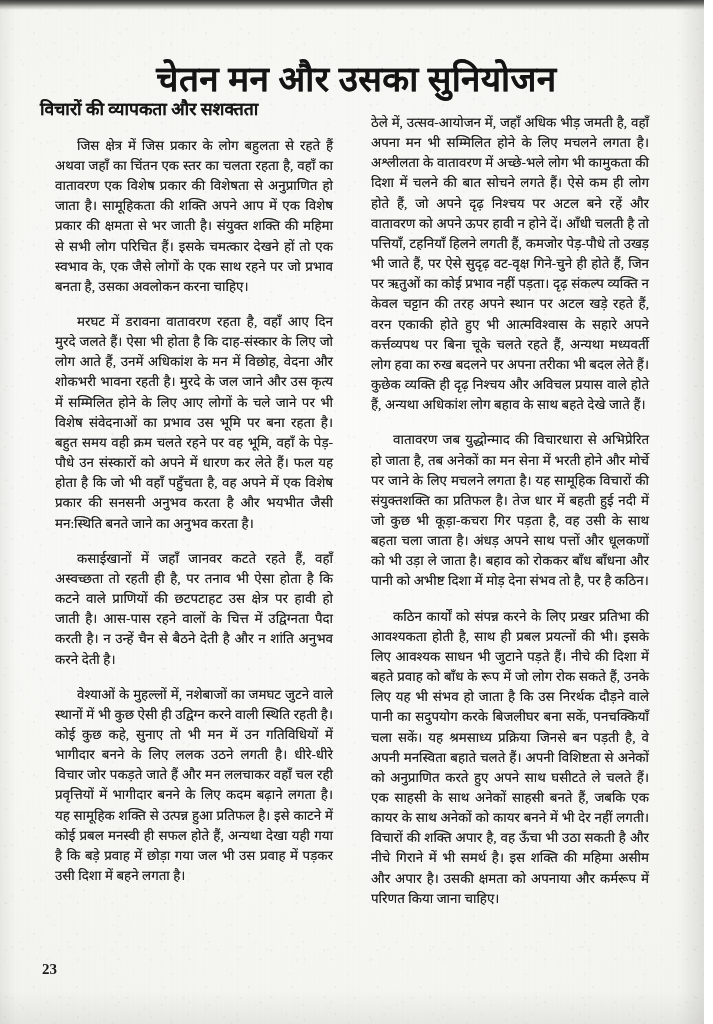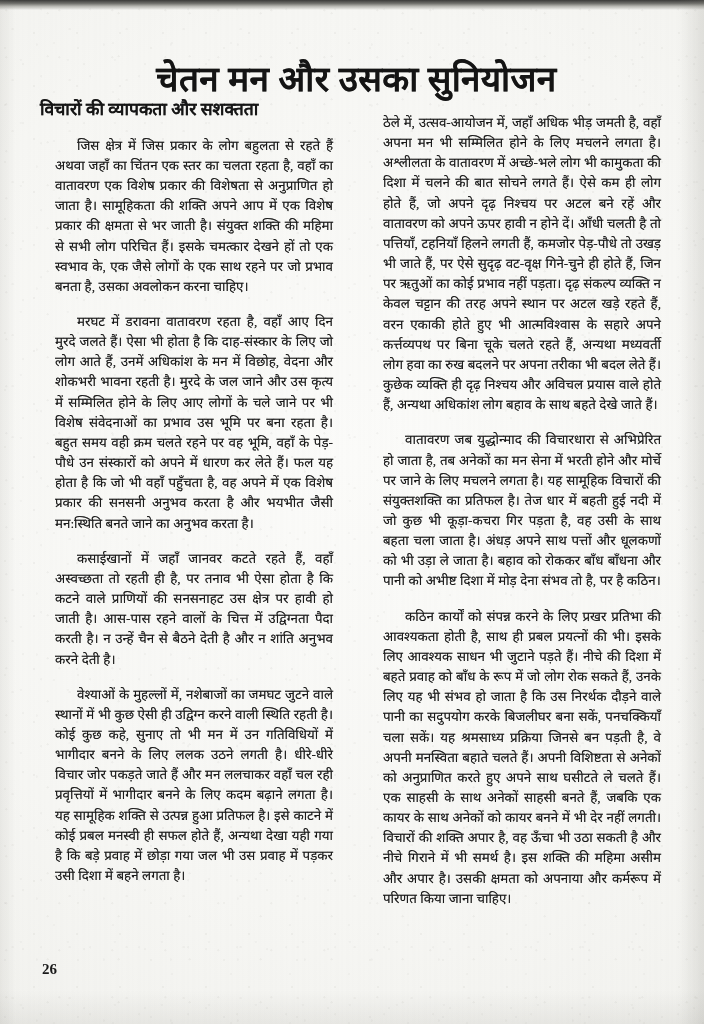--- a/index.html
+++ b/index.html
@@ -99,21 +99,21 @@
     letter-spacing: .4px;
     text-shadow: 0 0 .6px rgba(0,0,0,.55);
   }
 
   .columns {
     position: absolute;
     top: 98px;
     left: 40px;
     width: 636px;
     display: flex;
-    gap: 20px;
+    gap: 8px;
   }
   .col {
     width: 308px;
     flex: 0 0 308px;
   }
 
   .subhead {
     font-family: "Liberation Serif", "DejaVu Serif", serif;
     font-weight: 700;
     font-size: 17.5px;
@@ -168,28 +168,28 @@
 
     <h1 class="title">चेतन मन और उसका सुनियोजन</h1>
 
     <div class="columns">
 
       <div class="col">
         <h2 class="subhead">विचारों की व्यापकता और सशक्तता</h2>
 
         <p class="para">जिस क्षेत्र में जिस प्रकार के लोग बहुलता से रहते हैं अथवा जहाँ का चिंतन एक स्तर का चलता रहता है, वहाँ का वातावरण एक विशेष प्रकार की विशेषता से अनुप्राणित हो जाता है। सामूहिकता की शक्ति अपने आप में एक विशेष प्रकार की क्षमता से भर जाती है। संयुक्त शक्ति की महिमा से सभी लोग परिचित हैं। इसके चमत्कार देखने हों तो एक स्वभाव के, एक जैसे लोगों के एक साथ रहने पर जो प्रभाव बनता है, उसका अवलोकन करना चाहिए।</p>
         <p class="para">मरघट में डरावना वातावरण रहता है, वहाँ आए दिन मुरदे जलते हैं। ऐसा भी होता है कि दाह-संस्कार के लिए जो लोग आते हैं, उनमें अधिकांश के मन में विछोह, वेदना और शोकभरी भावना रहती है। मुरदे के जल जाने और उस कृत्य में सम्मिलित होने के लिए आए लोगों के चले जाने पर भी विशेष संवेदनाओं का प्रभाव उस भूमि पर बना रहता है। बहुत समय वही क्रम चलते रहने पर वह भूमि, वहाँ के पेड़-पौधे उन संस्कारों को अपने में धारण कर लेते हैं। फल यह होता है कि जो भी वहाँ पहुँचता है, वह अपने में एक विशेष प्रकार की सनसनी अनुभव करता है और भयभीत जैसी मन:स्थिति बनते जाने का अनुभव करता है।</p>
-        <p class="para">कसाईखानों में जहाँ जानवर कटते रहते हैं, वहाँ अस्वच्छता तो रहती ही है, पर तनाव भी ऐसा होता है कि कटने वाले प्राणियों की सनसनाहट उस क्षेत्र पर हावी हो जाती है। आस-पास रहने वालों के चित्त में उद्विग्नता पैदा करती है। न उन्हें चैन से बैठने देती है और न शांति अनुभव करने देती है।</p>
+        <p class="para">कसाईखानों में जहाँ जानवर कटते रहते हैं, वहाँ अस्वच्छता तो रहती ही है, पर तनाव भी ऐसा होता है कि कटने वाले प्राणियों की छटपटाहट उस क्षेत्र पर हावी हो जाती है। आस-पास रहने वालों के चित्त में उद्विग्नता पैदा करती है। न उन्हें चैन से बैठने देती है और न शांति अनुभव करने देती है।</p>
         <p class="para">वेश्याओं के मुहल्लों में, नशेबाजों का जमघट जुटने वाले स्थानों में भी कुछ ऐसी ही उद्विग्न करने वाली स्थिति रहती है। कोई कुछ कहे, सुनाए तो भी मन में उन गतिविधियों में भागीदार बनने के लिए ललक उठने लगती है। धीरे-धीरे विचार जोर पकड़ते जाते हैं और मन ललचाकर वहाँ चल रही प्रवृत्तियों में भागीदार बनने के लिए कदम बढ़ाने लगता है। यह सामूहिक शक्ति से उत्पन्न हुआ प्रतिफल है। इसे काटने में कोई प्रबल मनस्वी ही सफल होते हैं, अन्यथा देखा यही गया है कि बड़े प्रवाह में छोड़ा गया जल भी उस प्रवाह में पड़कर उसी दिशा में बहने लगता है।</p>
       </div>
 
       <div class="col">
         <p class="para cont">ठेले में, उत्सव-आयोजन में, जहाँ अधिक भीड़ जमती है, वहाँ अपना मन भी सम्मिलित होने के लिए मचलने लगता है। अश्लीलता के वातावरण में अच्छे-भले लोग भी कामुकता की दिशा में चलने की बात सोचने लगते हैं। ऐसे कम ही लोग होते हैं, जो अपने दृढ़ निश्चय पर अटल बने रहें और वातावरण को अपने ऊपर हावी न होने दें। आँधी चलती है तो पत्तियाँ, टहनियाँ हिलने लगती हैं, कमजोर पेड़-पौधे तो उखड़ भी जाते हैं, पर ऐसे सुदृढ़ वट-वृक्ष गिने-चुने ही होते हैं, जिन पर ऋतुओं का कोई प्रभाव नहीं पड़ता। दृढ़ संकल्प व्यक्ति न केवल चट्टान की तरह अपने स्थान पर अटल खड़े रहते हैं, वरन एकाकी होते हुए भी आत्मविश्वास के सहारे अपने कर्त्तव्यपथ पर बिना चूके चलते रहते हैं, अन्यथा मध्यवर्ती लोग हवा का रुख बदलने पर अपना तरीका भी बदल लेते हैं। कुछेक व्यक्ति ही दृढ़ निश्चय और अविचल प्रयास वाले होते हैं, अन्यथा अधिकांश लोग बहाव के साथ बहते देखे जाते हैं।</p>
         <p class="para">वातावरण जब युद्धोन्माद की विचारधारा से अभिप्रेरित हो जाता है, तब अनेकों का मन सेना में भरती होने और मोर्चे पर जाने के लिए मचलने लगता है। यह सामूहिक विचारों की संयुक्तशक्ति का प्रतिफल है। तेज धार में बहती हुई नदी में जो कुछ भी कूड़ा-कचरा गिर पड़ता है, वह उसी के साथ बहता चला जाता है। अंधड़ अपने साथ पत्तों और धूलकणों को भी उड़ा ले जाता है। बहाव को रोककर बाँध बाँधना और पानी को अभीष्ट दिशा में मोड़ देना संभव तो है, पर है कठिन।</p>
         <p class="para">कठिन कार्यों को संपन्न करने के लिए प्रखर प्रतिभा की आवश्यकता होती है, साथ ही प्रबल प्रयत्नों की भी। इसके लिए आवश्यक साधन भी जुटाने पड़ते हैं। नीचे की दिशा में बहते प्रवाह को बाँध के रूप में जो लोग रोक सकते हैं, उनके लिए यह भी संभव हो जाता है कि उस निरर्थक दौड़ने वाले पानी का सदुपयोग करके बिजलीघर बना सकें, पनचक्कियाँ चला सकें। यह श्रमसाध्य प्रक्रिया जिनसे बन पड़ती है, वे अपनी मनस्विता बहाते चलते हैं। अपनी विशिष्टता से अनेकों को अनुप्राणित करते हुए अपने साथ घसीटते ले चलते हैं। एक साहसी के साथ अनेकों साहसी बनते हैं, जबकि एक कायर के साथ अनेकों को कायर बनने में भी देर नहीं लगती। विचारों की शक्ति अपार है, वह ऊँचा भी उठा सकती है और नीचे गिराने में भी समर्थ है। इस शक्ति  की महिमा असीम और अपार है। उसकी क्षमता को अपनाया और कर्मरूप में परिणत किया जाना चाहिए।</p>
       </div>
 
     </div>
 
-    <div class="page-number">26</div>
+    <div class="page-number">23</div>
 
   </div>
 </div>
 
 </body></html>

